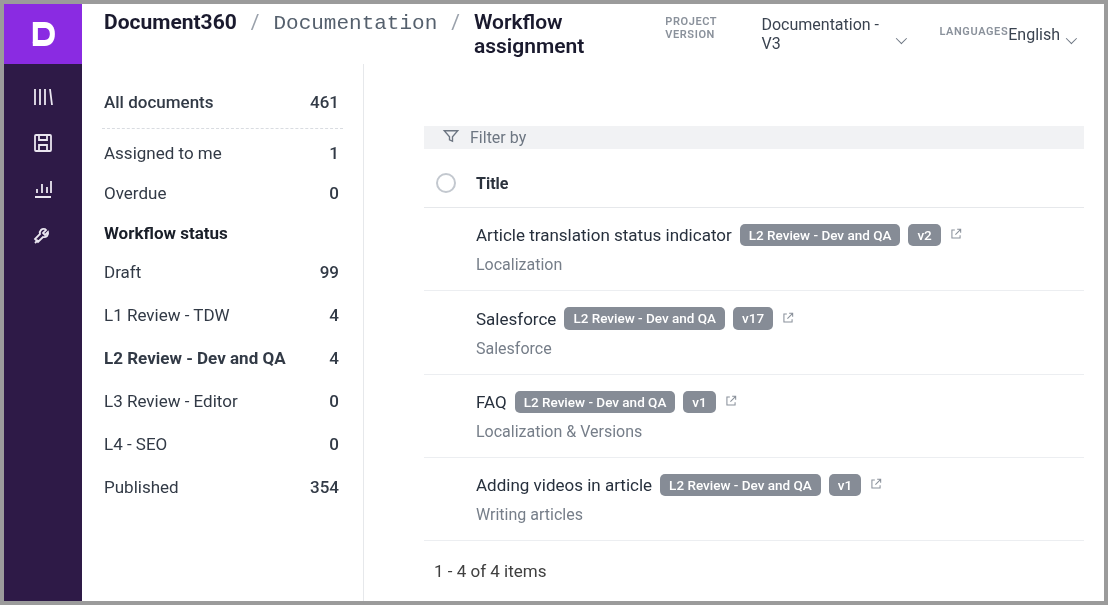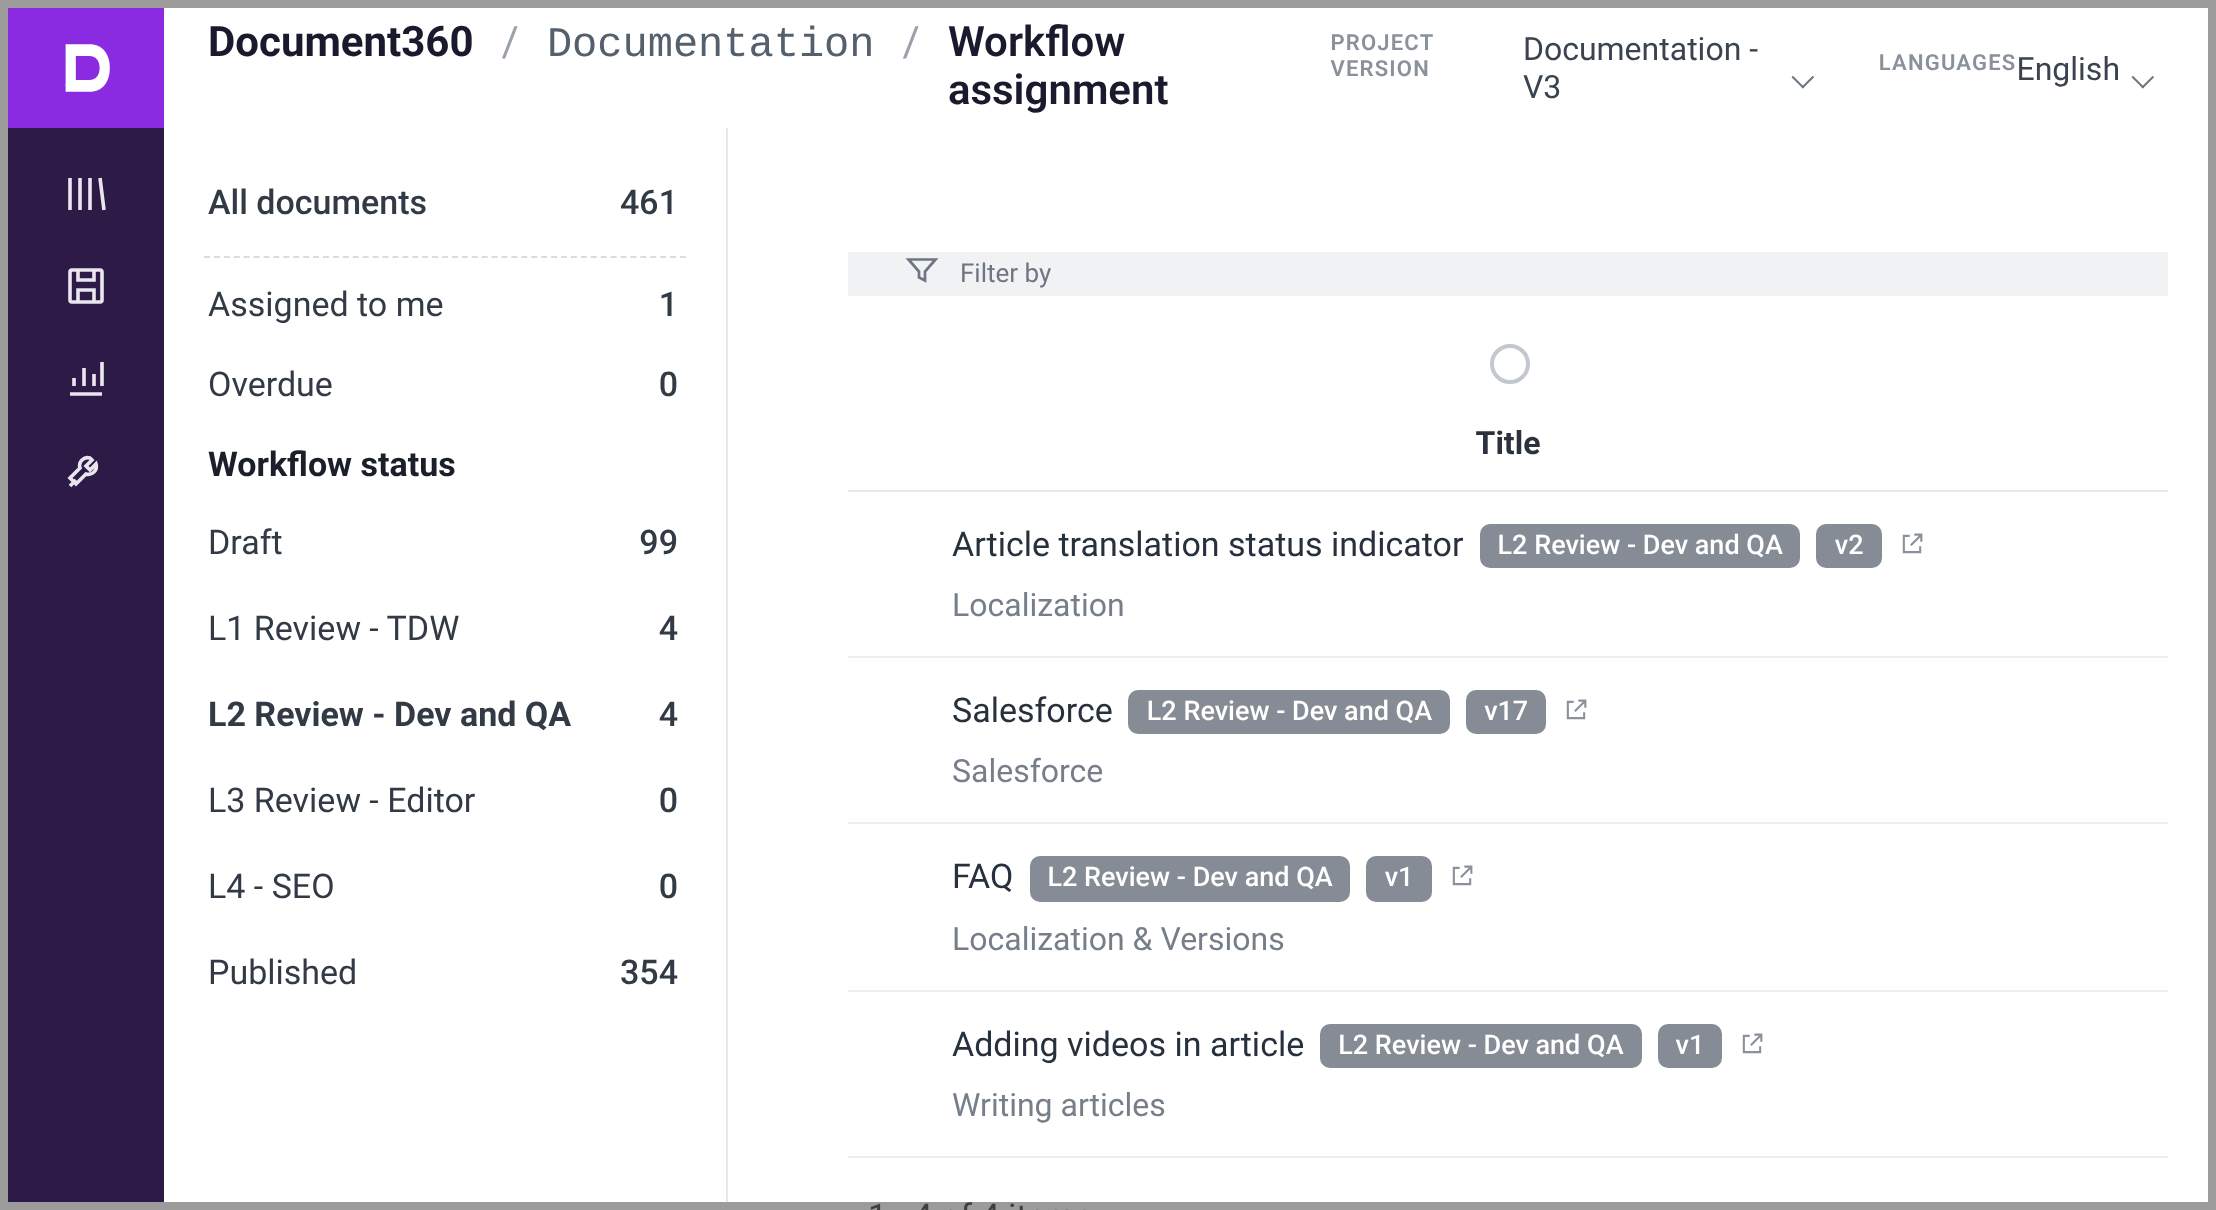--- a/index.html
+++ b/index.html
@@ -103,33 +103,32 @@
   .side-row.active .label { font-weight: 700; }
 
   
   .main-panel { flex: 1; padding: 0 20px 0 28px; display: flex; flex-direction: column; min-width: 0; }
 
   .filter-bar {
     margin-top: 62px;
     height: 54px;
     background: #f1f2f4;
     display: flex; align-items: center;
-    padding: 0 28px;
+    padding: 0 18px;
     color: #6d7682;
-    font-size: 13px;
+    font-size: 16px;
     gap: 10px;
     cursor: pointer;
   }
   .filter-bar svg { width: 18px; height: 18px; stroke: #6d7682; fill: none; stroke-width: 1.8; }
 
   .table-head {
     display: flex; align-items: center; gap: 20px;
     padding: 24px 10px 14px 10px;
     border-bottom: 1px solid #e6e8eb;
-    flex-direction: column;
   }
   .table-head .chk {
     width: 20px; height: 20px; border: 2px solid #c3c8cf; border-radius: 50%;
     flex-shrink: 0; cursor: pointer; margin-left: 2px;
   }
   .table-head .col-title { font-weight: 700; color: #2b323d; font-size: 16px; }
 
   .row {
     display: flex; gap: 20px;
     padding: 16px 10px 16px 10px;

